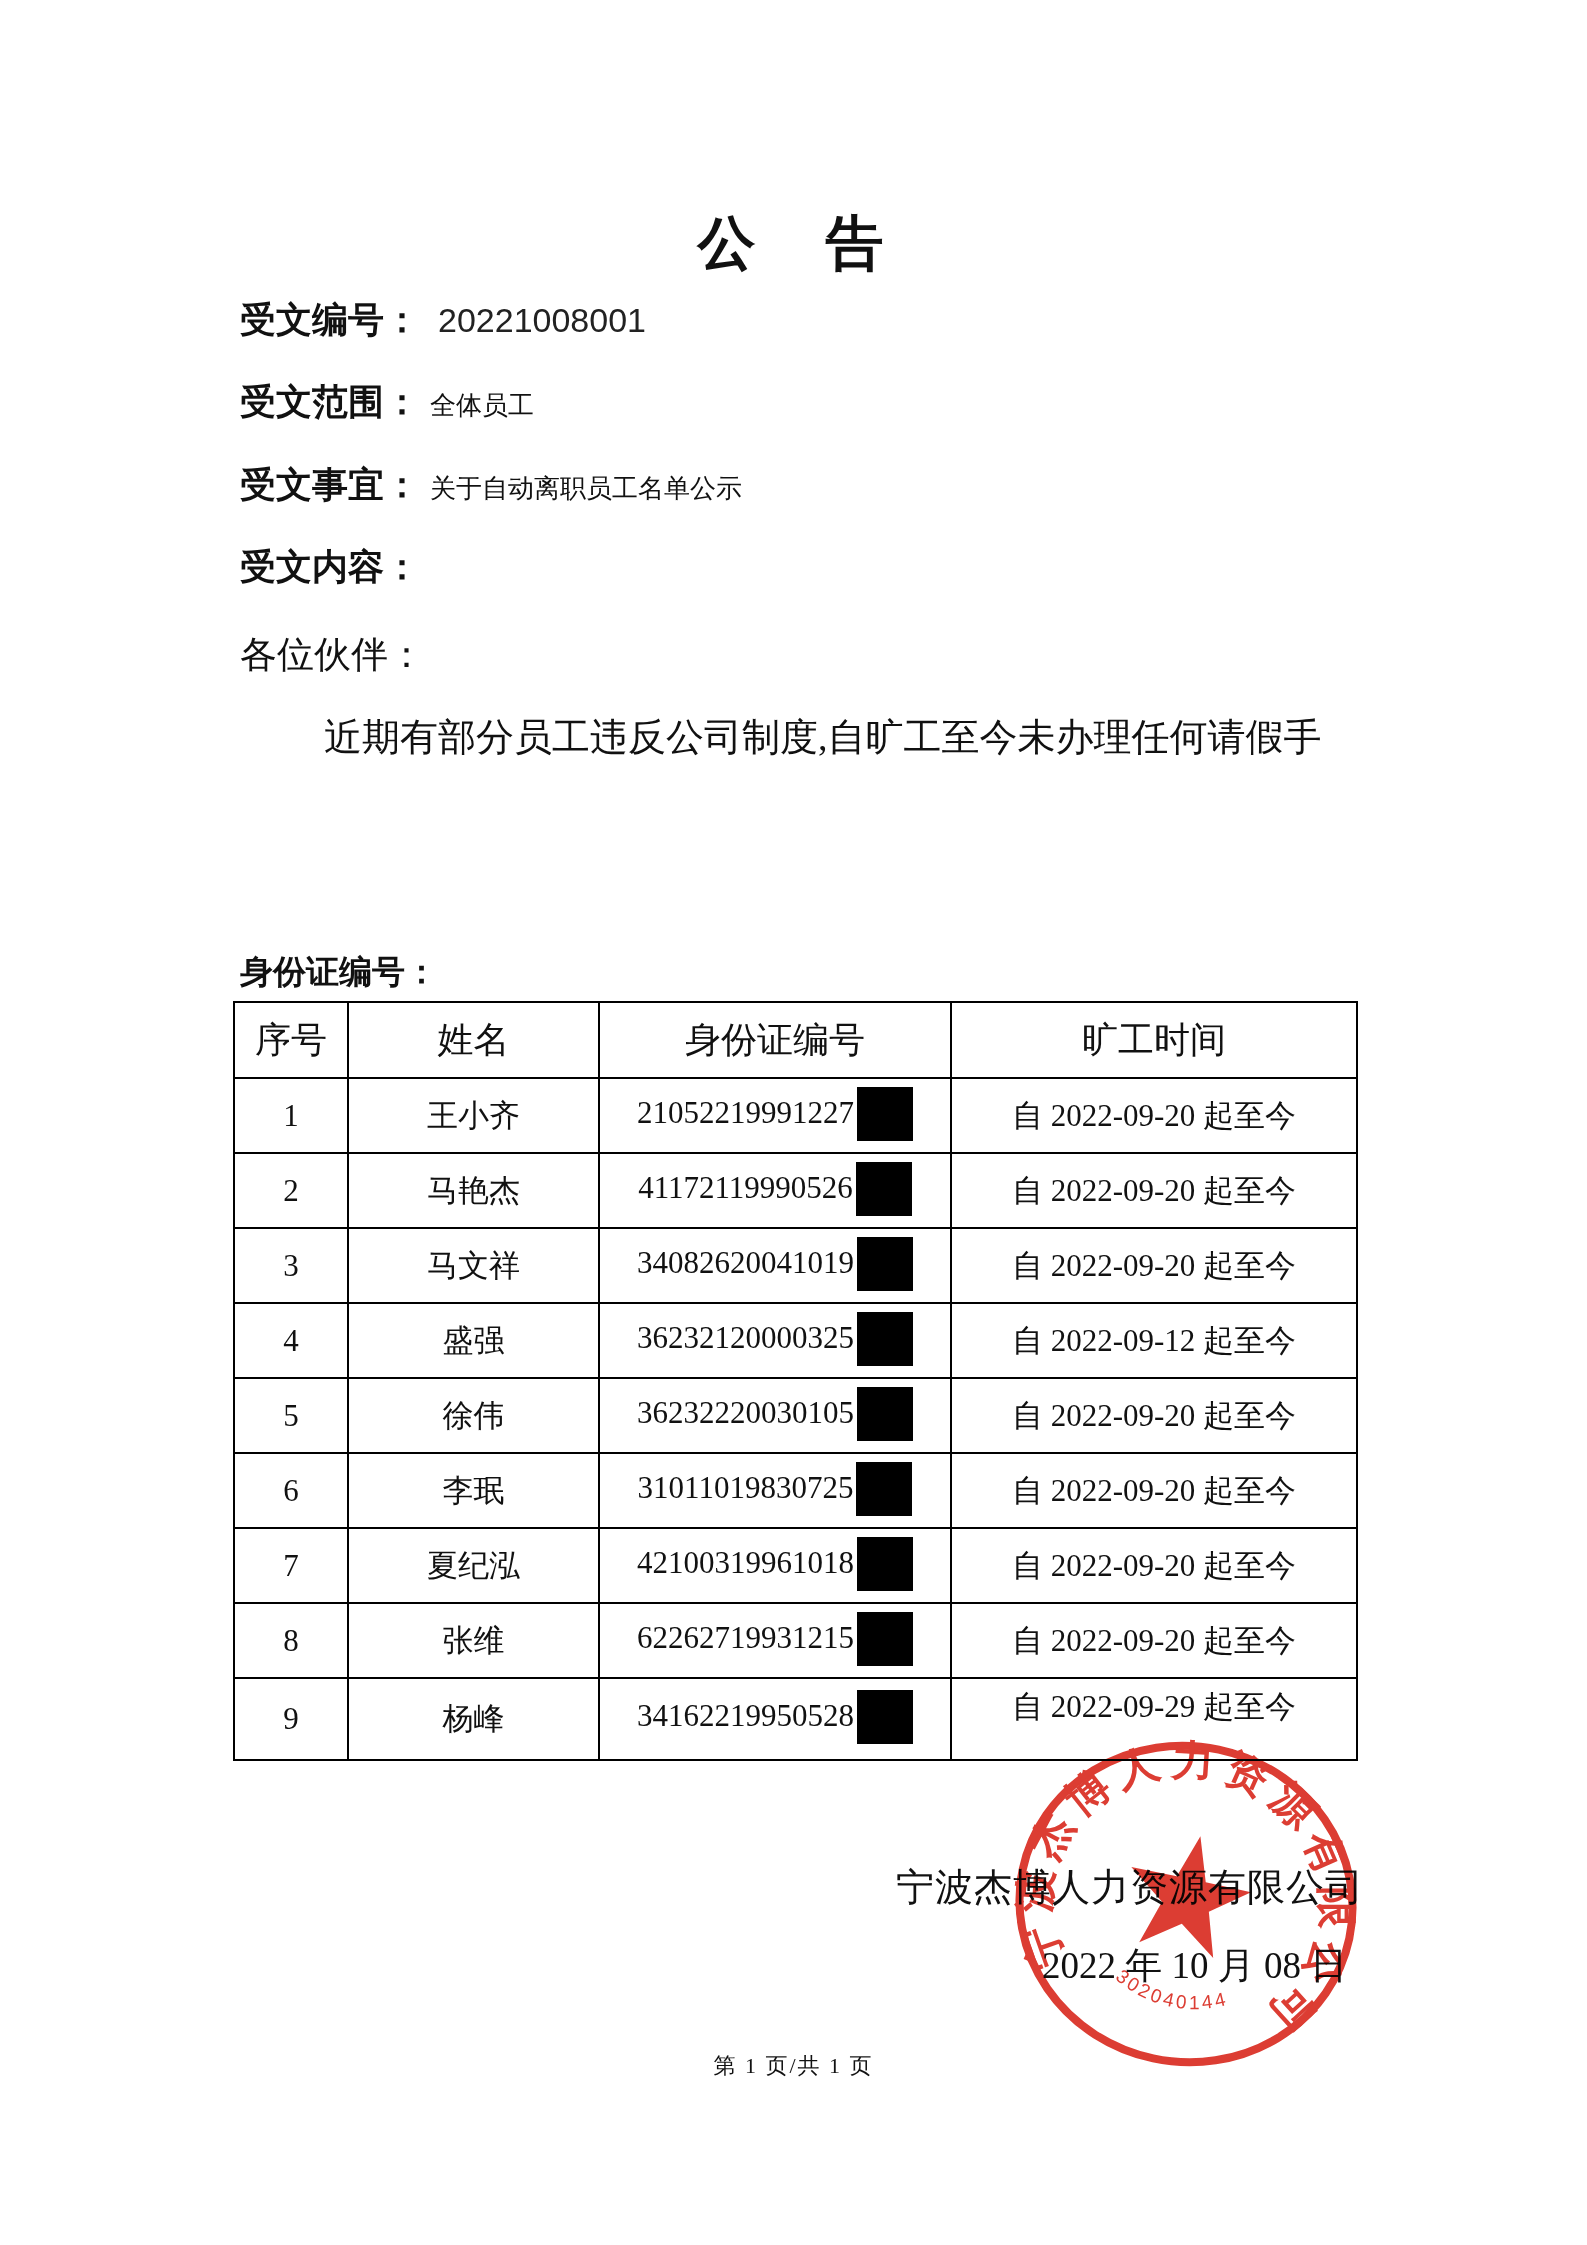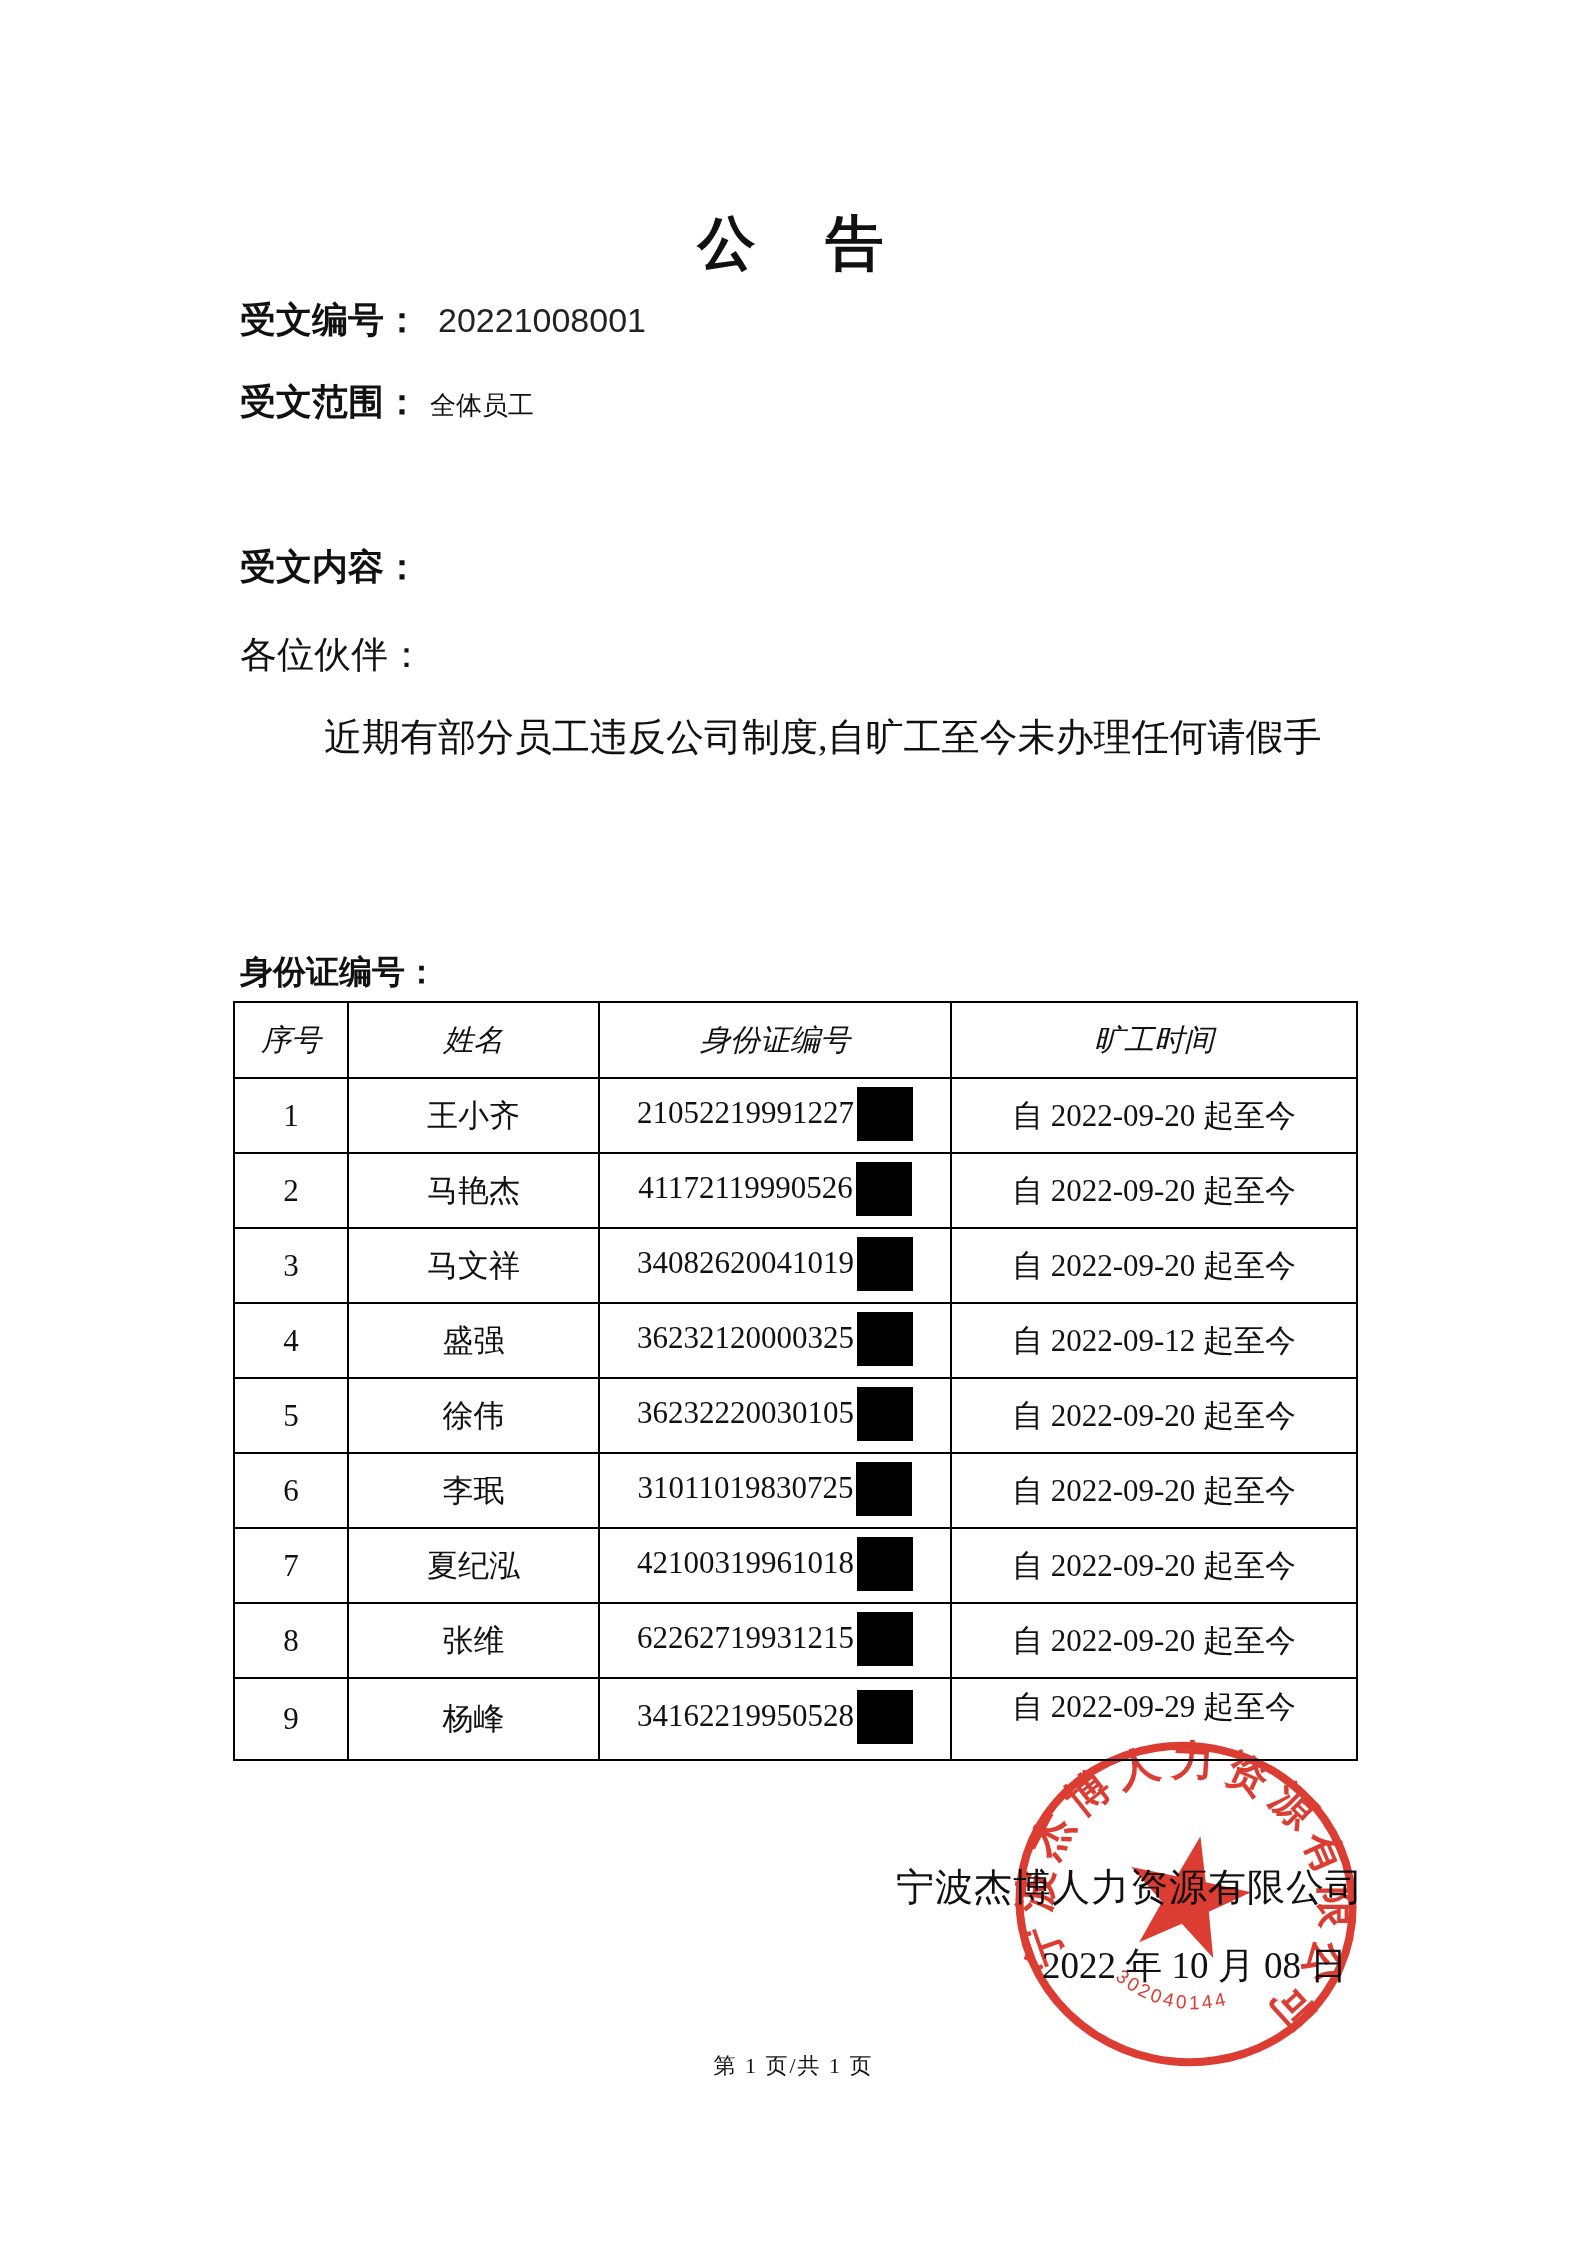--- a/index.html
+++ b/index.html
@@ -31,21 +31,21 @@
     position:absolute;left:233px;top:1001px;
     width:1123px;border-collapse:collapse;table-layout:fixed;
   }
   table.roster th, table.roster td{
     border:2px solid #000;
     text-align:center;vertical-align:middle;
     font-weight:normal;
     padding:0;
     overflow:hidden;
   }
-  table.roster th{height:74px;font-size:30px;font-style:italic;}
+  table.roster th{height:74px;font-size:36px;}
   table.roster td{height:73px;font-size:31px;}
   col.c-no{width:114px;} col.c-name{width:251px;} col.c-id{width:352px;} col.c-abs{width:406px;}
   td.cell-no{font-weight:bold;}
   td.cell-id span.idnum{letter-spacing:0px;}
   .redact{
     display:inline-block;width:56px;height:54px;background:#000;
     vertical-align:middle;margin-left:3px;margin-top:-4px;
   }
   table.roster tr:last-child td.cell-abs{vertical-align:top;padding-top:7px;}
   .sig-company{position:absolute;left:896px;top:1862px;font-size:38px;letter-spacing:1px;white-space:nowrap;}
@@ -66,20 +66,23 @@
 
 <div class="page">
 
   <div class="doc-title">公　告</div>
 
   <div class="field-row f0">
     <span class="lbl">受文编号：</span><span class="val numeric">20221008001</span>
   </div>
   <div class="field-row f1">
     <span class="lbl">受文范围：</span><span class="val">全体员工</span>
+  </div>
+  <div class="field-row f2">
+    <span class="lbl">受文事宜：</span><span class="val">关于自动离职员工名单公示</span>
   </div>
   <div class="field-row f3">
     <span class="lbl">受文内容：</span><span class="val"></span>
   </div>
 
   <div class="salutation">各位伙伴：</div>
 
   <div class="body-line b0">近期有部分员工违反公司制度,自旷工至今未办理任何请假手</div>
 
   <div class="list-intro">身份证编号：</div>

